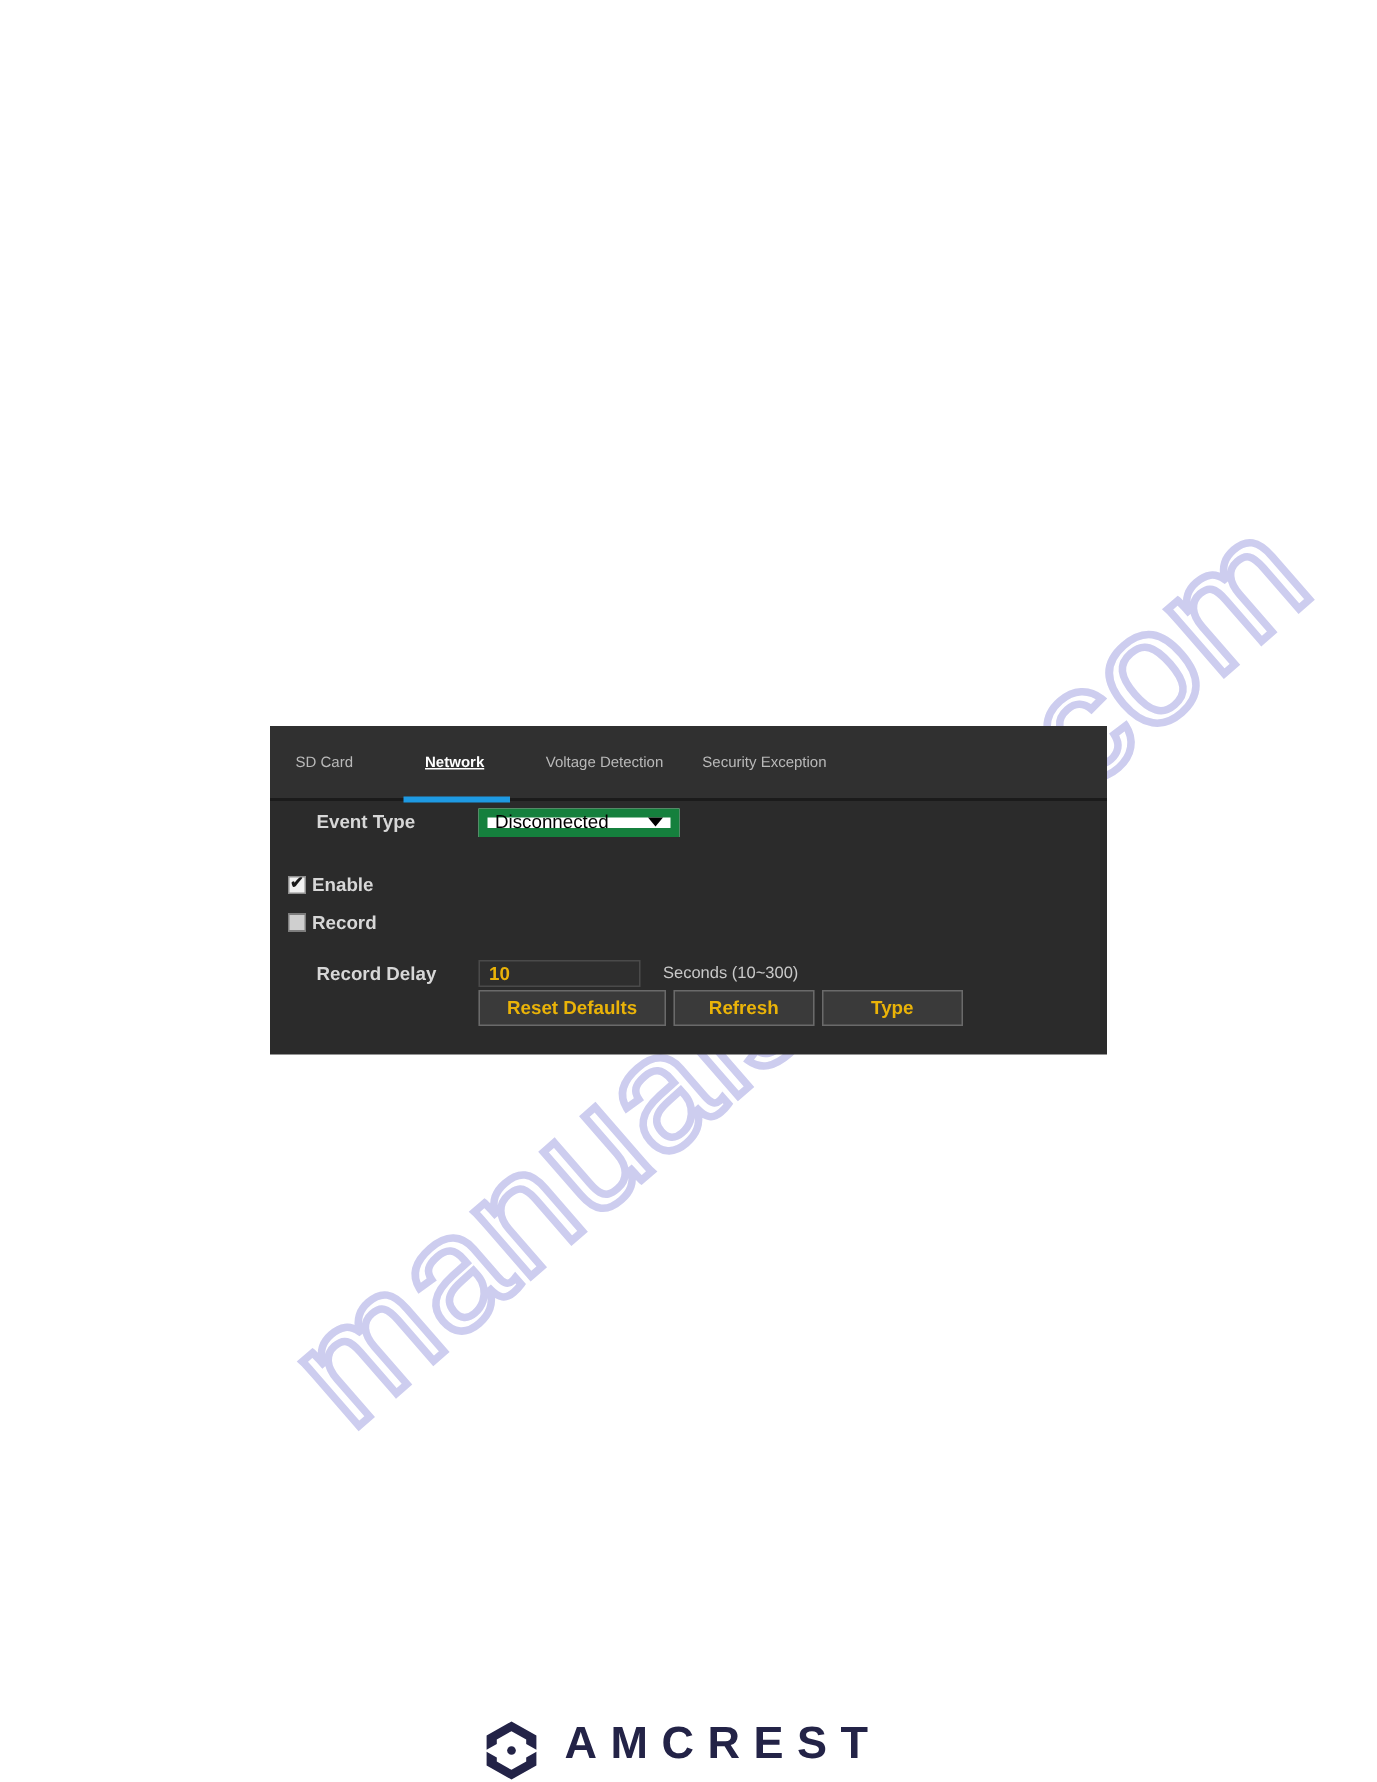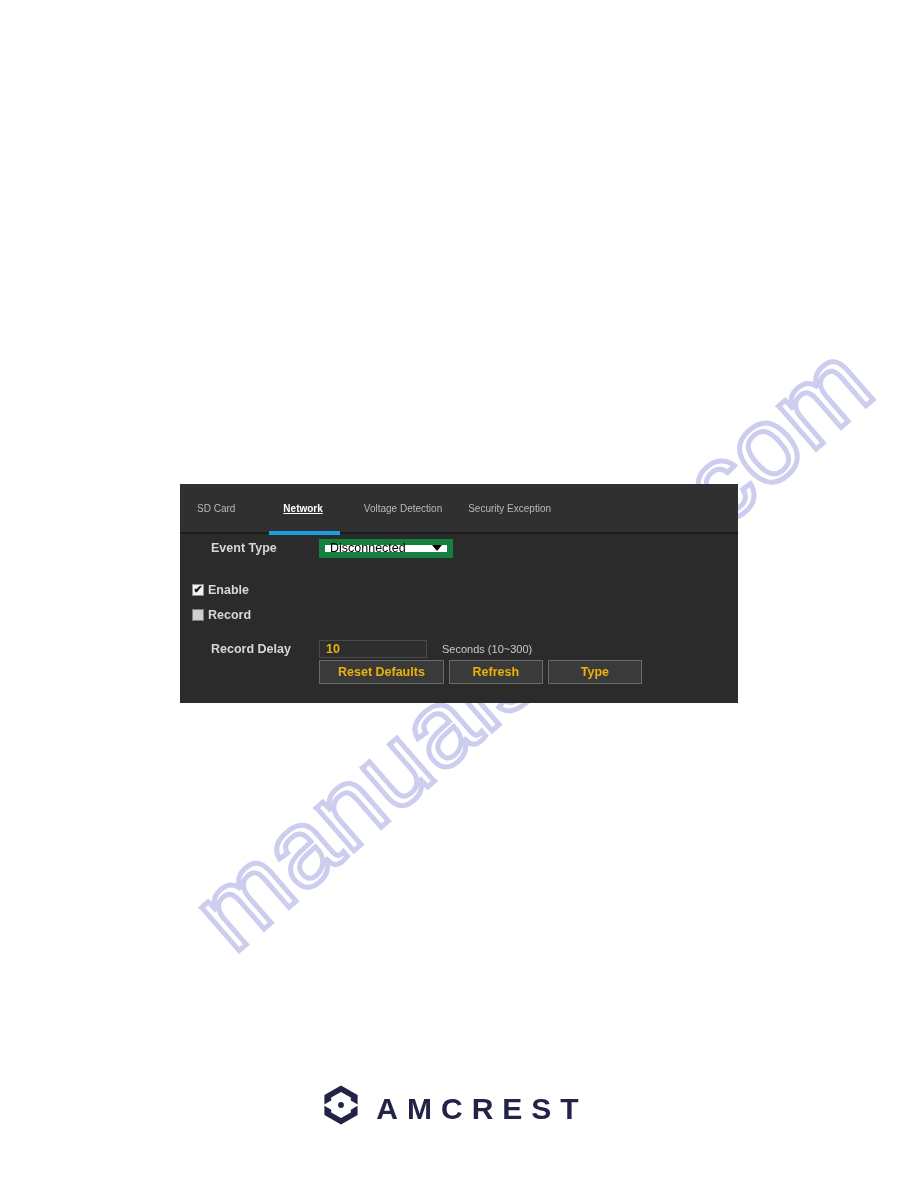--- a/index.html
+++ b/index.html
@@ -227,24 +227,24 @@
     justify-content: center;
     margin-right: 5px;
     cursor: pointer;
     padding: 0 18px;
   }
 
   
   .footer {
     position: absolute;
     left: 0;
-    top: 1084px;
+    top: 1146px;
     width: 910px;
     display: flex;
-    align-items: flex-end;
+    align-items: flex-start;
     justify-content: center;
     z-index: 3;
   }
   .logo-mark {
     width: 38px;
     height: 42px;
     margin-right: 16px;
     flex: none;
   }
   .logo-word {

